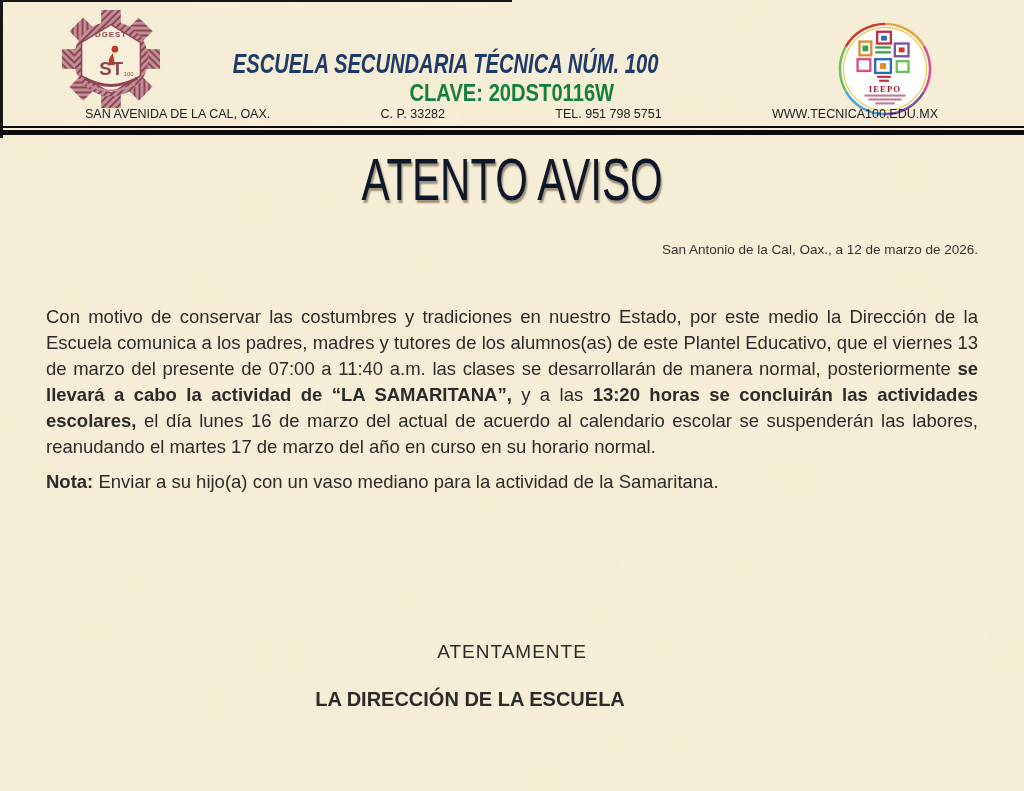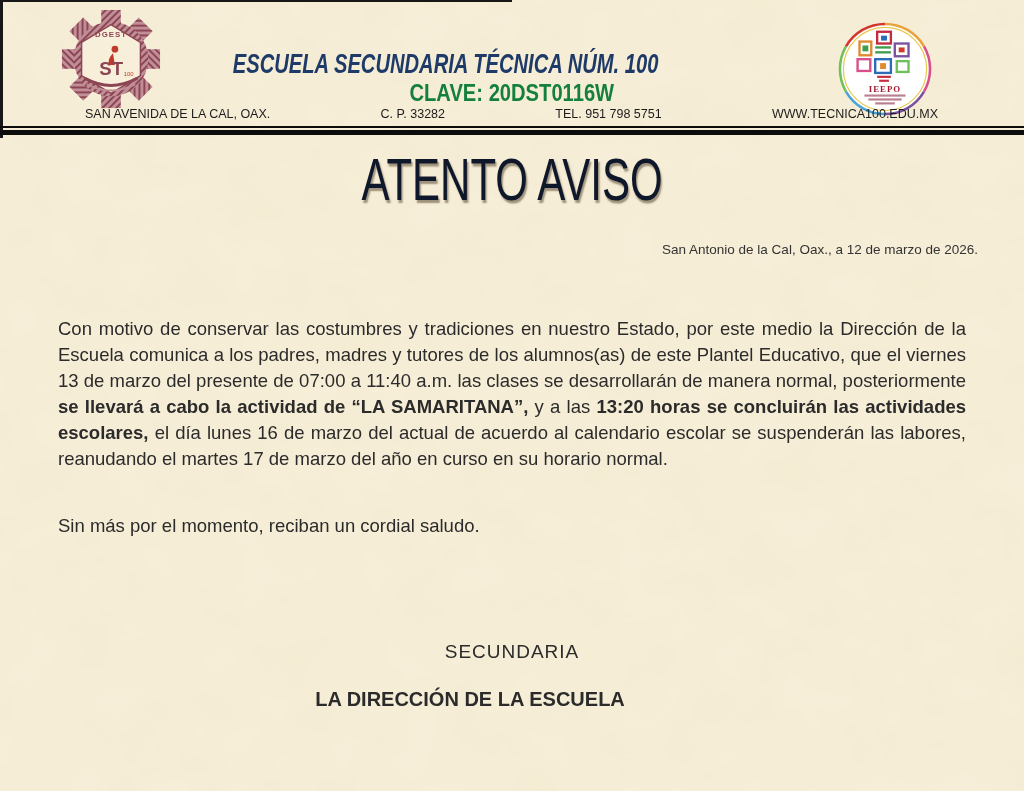--- a/index.html
+++ b/index.html
@@ -30,21 +30,21 @@
     font-size:12.5px;color:#1c1c1c;white-space:nowrap;}
   .separator{top:126px;left:0;width:1024px;height:10px;
     background:linear-gradient(to bottom,#0c0c0c 0 2px,rgba(0,0,0,0) 2px 4px,#0c0c0c 4px 9px,rgba(0,0,0,0) 9px);}
 
   
   .title-atento{top:152px;left:0;width:1024px;text-align:center;
     font-size:60px;color:#0f172a;line-height:56px;
     text-shadow:2px 3px 2px rgba(85,70,45,0.55);}
   .dateline{top:224px;left:0;width:978px;text-align:right;font-size:13.5px;color:#333;margin-top:18px;}
   .main-text{top:304px;left:46px;width:932px;font-size:18.5px;line-height:26px;}
-  .main-text p{margin:12px;}
+  .main-text p{margin:0;}
   .body-par{text-align:justify;}
   .nota-par{margin-top:9px !important;}
   .closing-par{margin-top:41px !important;}
   .bold{font-weight:bold;}
   .atentamente{top:641px;left:0;width:1024px;text-align:center;font-size:19px;letter-spacing:1px;}
   .signature{top:688px;left:0;width:940px;text-align:center;font-size:20px;font-weight:bold;}
 </style>
 </head>
 <body>
 
@@ -144,17 +144,17 @@
   </div>
 <div class="layer separator"></div>
 
 <div class="layer title-atento">
   <span class="squeeze-title">ATENTO AVISO</span>
 </div>
 <div class="layer dateline">San Antonio de la Cal, Oax., a 12 de marzo de 2026.</div>
 
 <div class="layer main-text">
   <p class="body-par"><span>Con motivo de conservar las costumbres y tradiciones en nuestro Estado, por este medio la Dirección de la Escuela comunica a los padres, madres y tutores de los alumnos(as) de este Plantel Educativo, que el viernes 13 de marzo del presente de 07:00 a 11:40 a.m. las clases se desarrollarán de manera normal, posteriormente </span><span class="bold">se llevará a cabo la actividad de “LA SAMARITANA”, </span><span>y a las </span><span class="bold">13:20 horas se concluirán las actividades escolares, </span><span>el día lunes 16 de marzo del actual de acuerdo al calendario escolar se suspenderán las labores, reanudando el martes 17 de marzo del año en curso en su horario normal.</span></p>
-  <p class="closing-par">Sin más por el momento, reciban un cordial saludo.</p>
+  <p class="nota-par"><span class="bold">Nota:</span><span> Enviar a su hijo(a) con un vaso mediano para la actividad de la Samaritana.</span></p>
 </div>
 
-<div class="layer atentamente">SECUNDARIA</div>
+<div class="layer atentamente">ATENTAMENTE</div>
 <div class="layer signature">LA DIRECCIÓN DE LA ESCUELA</div>
 
 </body></html>

